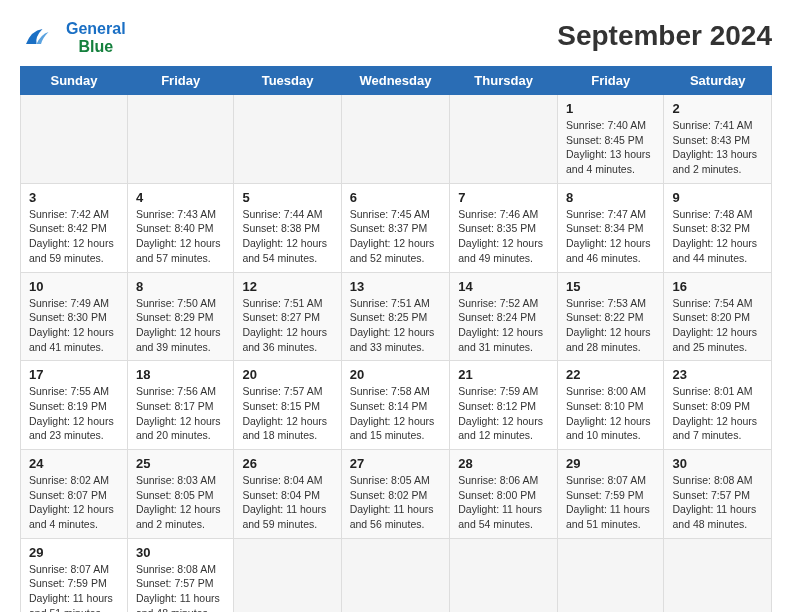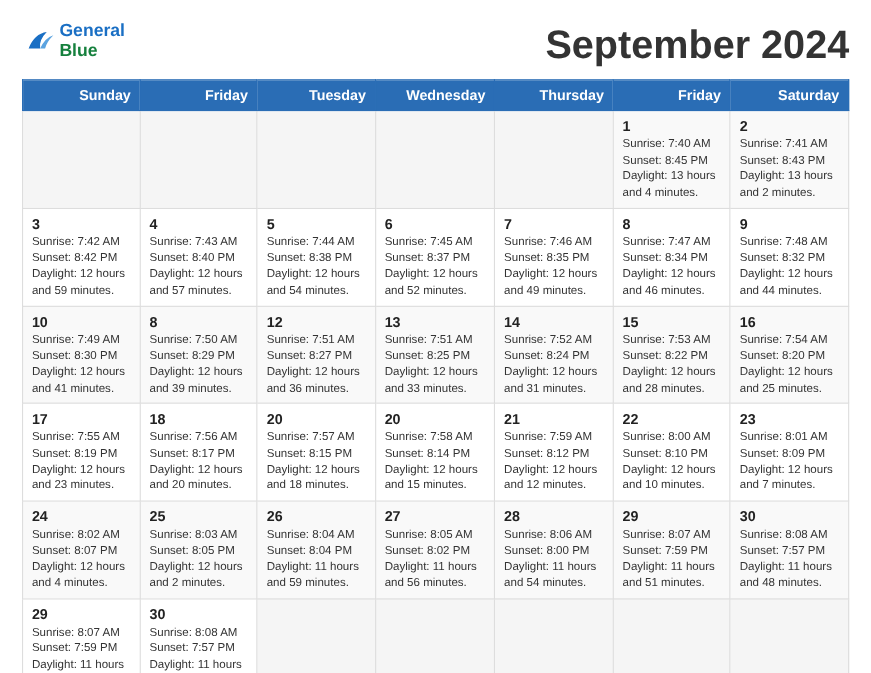--- a/index.html
+++ b/index.html
@@ -12,48 +12,49 @@
     }
     .header-area {
       display: flex;
       justify-content: space-between;
       align-items: flex-start;
       margin-bottom: 10px;
     }
     .logo {
       display: flex;
       align-items: center;
-      gap: 4px;
+      gap: 16px;
+      text-align: center;
     }
     .logo-bird {
       width: 30px;
       height: 30px;
     }
     .title-area {
       text-align: right;
     }
     .main-title {
-      font-size: 36px;
+      font-size: 28px;
       font-weight: bold;
       color: #333;
     }
     .subtitle {
       font-size: 14px;
       color: #555;
     }
     .calendar {
       width: 100%;
       border-collapse: collapse;
       font-size: 11px;
     }
     .calendar thead th {
       background: #2a6db5;
       color: #fff;
       padding: 6px 8px;
-      text-align: right;
+      text-align: center;
       font-size: 13px;
       font-weight: bold;
       border: 1px solid #2a6db5;
       margin-left: 39px;
     }
     .calendar tbody td {
       vertical-align: top;
       padding: 6px 8px;
       border: 1px solid #ddd;
       width: 110px;

